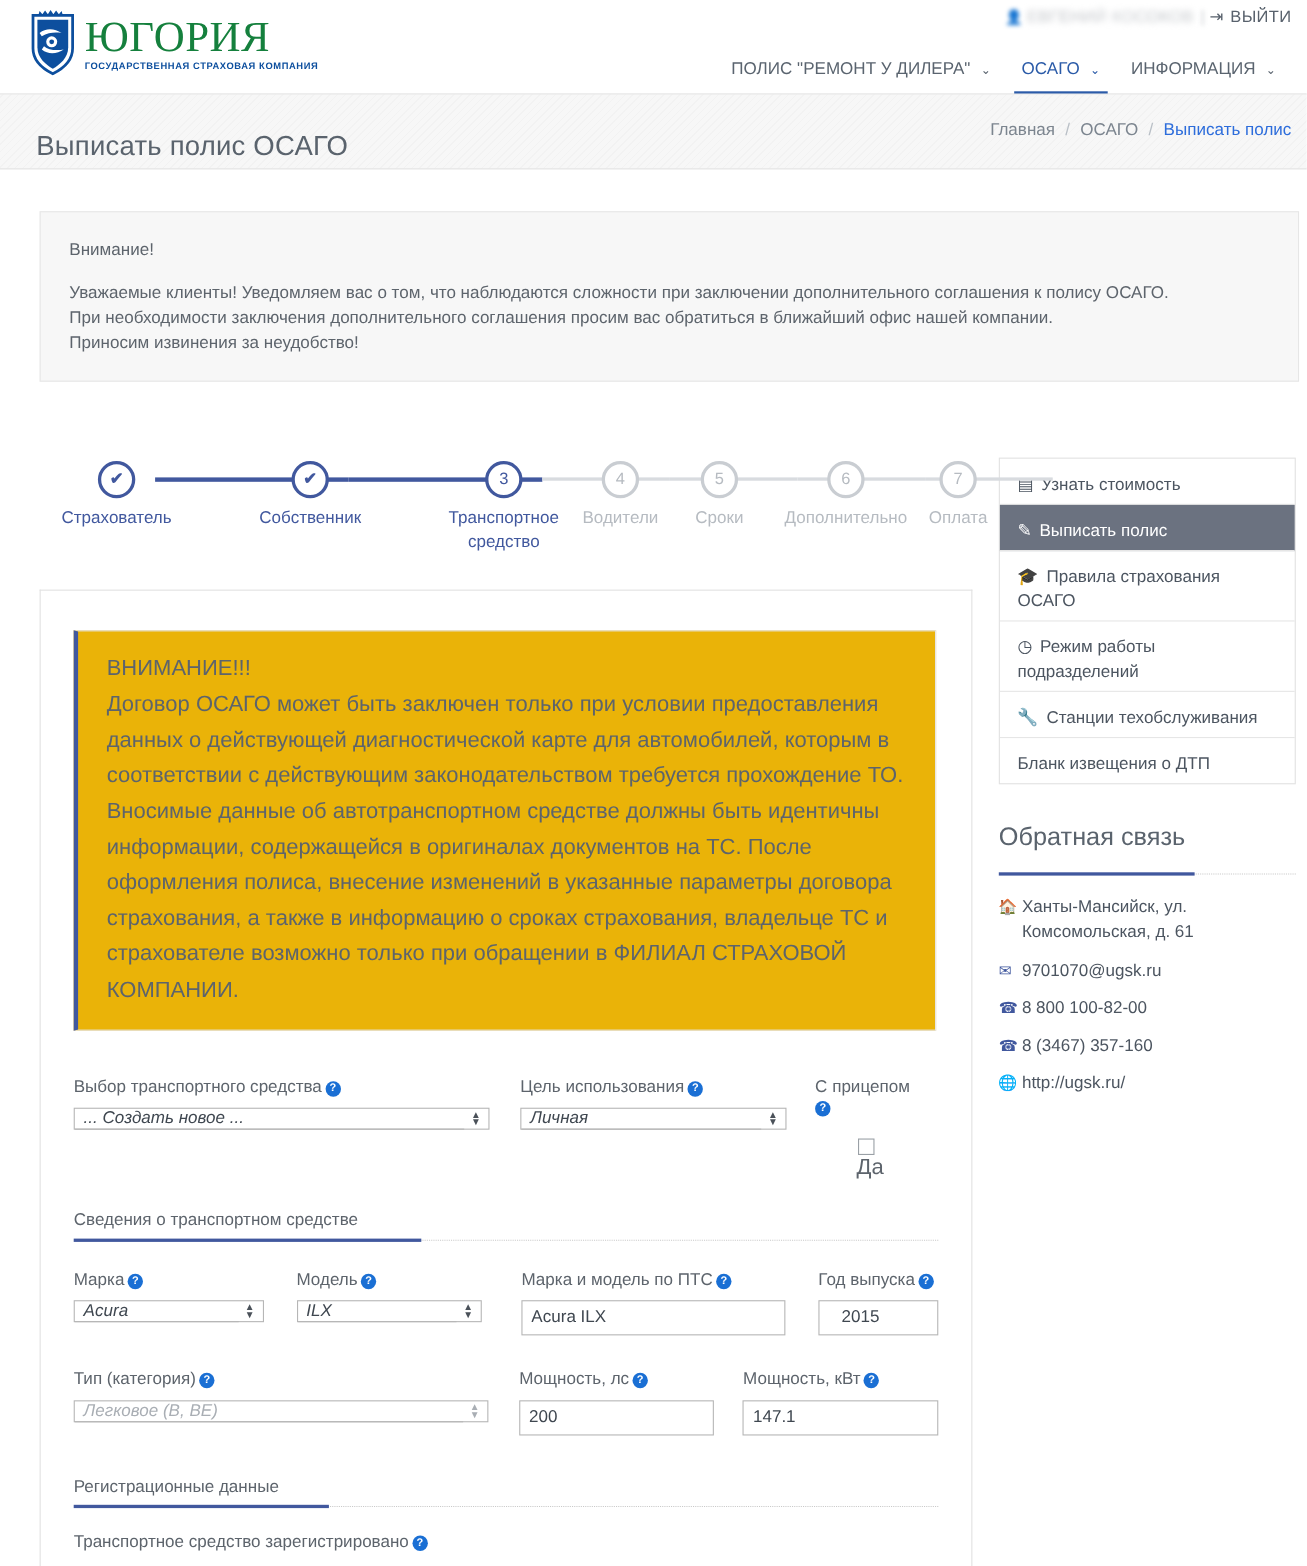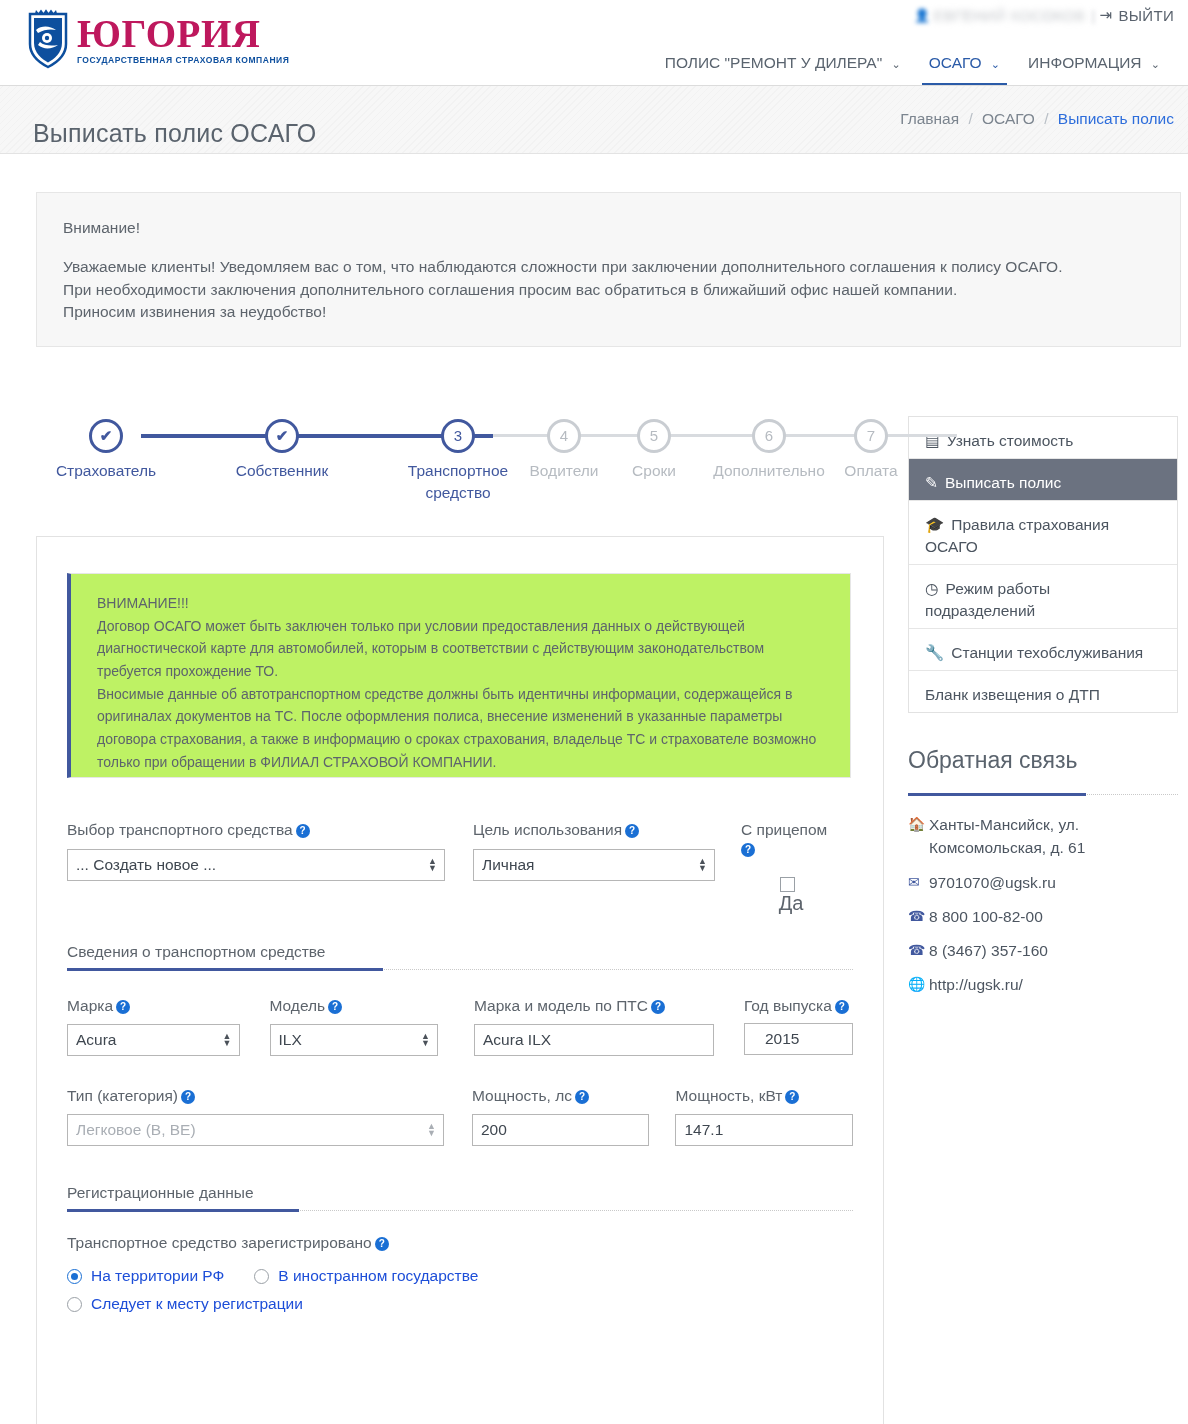--- a/index.html
+++ b/index.html
@@ -29,24 +29,24 @@
     align-items: flex-start;
   }
   .crest {
     width: 44px; height: 62px;
     position: relative;
   }
   .crest svg { display:block; }
   .logo-text { margin-left: 7px; padding-top: 7px; }
   .logo-title {
     font-family: "Liberation Serif", serif;
-    font-weight: bold;
+    font-weight: normal;
     font-size: 39px;
     letter-spacing: 0.5px;
-    color: #be185d;
+    color: #15803d;
     line-height: 0.95;
   }
   .logo-sub {
     font-size: 8.5px;
     font-weight: bold;
     color: #0d4f9e;
     letter-spacing: 0.55px;
     margin-top: 3px;
   }
 
@@ -259,23 +259,23 @@
     width: 848px;
     min-height: 890px;
     background:#fff;
     border: 1px solid #e2e2e2;
     border-bottom: none;
   }
   .warnbox {
     margin: 36px 32px 0 30px;
     border: 1px solid #e6e6e6;
     border-left: 4px solid #41589e;
-    background:#bef264;
-    padding: 18px 22px 4px 26px;
-    font-size: 14px;
+    background:#eab308;
+    padding: 18px 22px 20px 26px;
+    font-size: 20px;
     color: #5d646c;
     line-height: 1.62;
   }
 
   .formarea { padding: 0 30px; margin-top: 42px; position: relative; }
 
   .fld-label {
     font-size: 15.5px;
     color: #5d646c;
     margin-bottom: 8px;
@@ -301,31 +301,32 @@
     border: 1px solid #b6b6b6;
     background:#fff;
     font-size: 15.5px;
     color:#3f4750;
     padding: 0 8px;
     font-family: "Liberation Sans", sans-serif;
     width: 100%;
     display:block;
   }
   .sel {
-    height: 32px;
+    height: 20px;
     border: 1px solid #b6b6b6;
     background:#fff;
     font-size: 15.5px;
     color:#3f4750;
     padding: 0 22px 0 8px;
     position: relative;
     display:flex;
     align-items:center;
     width: 100%;
     cursor: pointer;
+    font-style: italic;
   }
   .sel.disabled { color:#a9aeb4; }
   .sel .arrows {
     position:absolute;
     right: 7px; top: 50%;
     transform: translateY(-50%);
     font-size: 9px;
     line-height: 7px;
     color:#4a5159;
     text-align:center;

